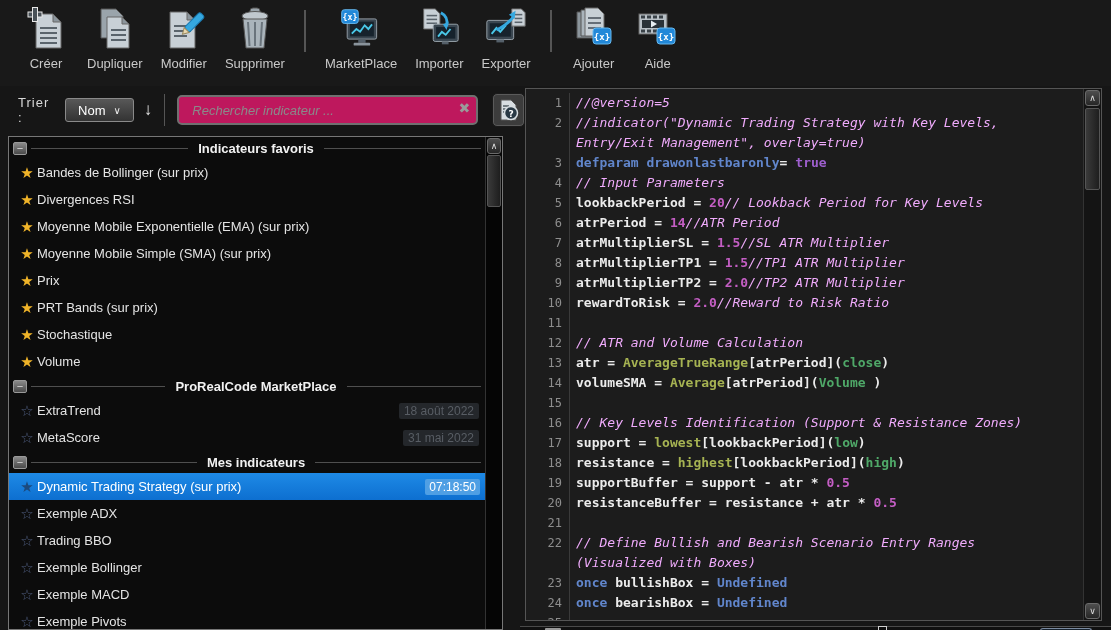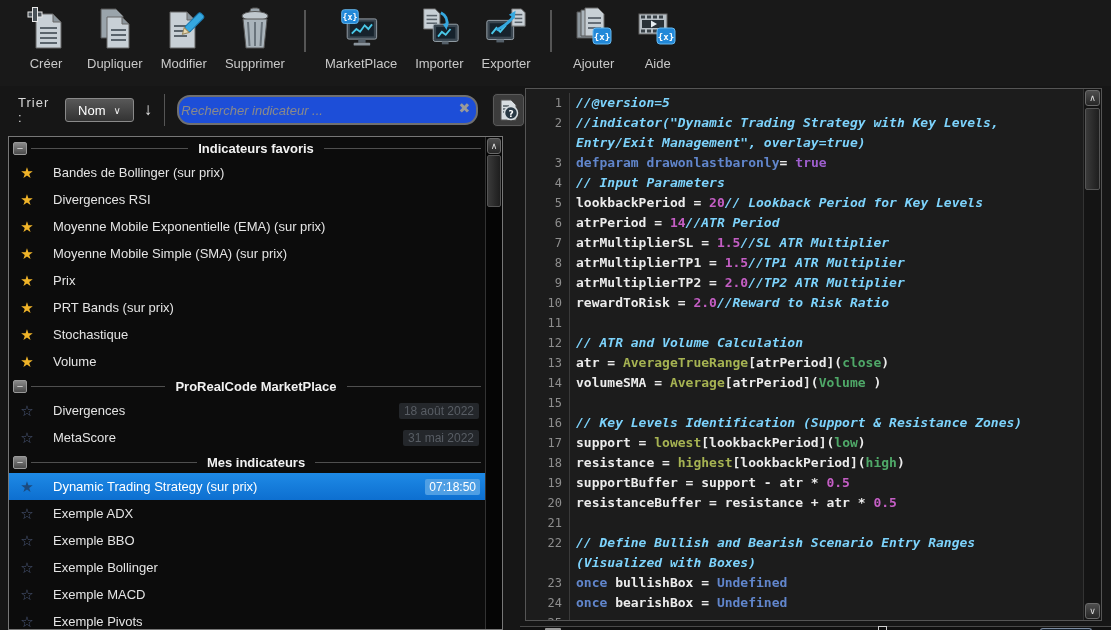--- a/index.html
+++ b/index.html
@@ -13,57 +13,57 @@
   .tsep { width:2px; height:42px; background:#555; margin:6px 10px 0 10px; }
 
   
   .filterbar { position:absolute; left:0; top:88px; width:525px; height:44px; display:flex; align-items:center; }
   .sort-label { color:#d8d8d8; font-size:13px; margin-left:18px; letter-spacing:1px; }
   .sort-select { margin-left:8px; height:24px; background:linear-gradient(#585858,#333); border:1px solid #8a8a8a; border-radius:3px; color:#fff; font-size:13px; display:flex; align-items:center; padding:0 12px; cursor:pointer; }
   .sort-select .chev { margin-left:8px; font-size:10px; color:#eee; }
   .sort-dir { color:#e8e8e8; font-size:17px; font-weight:bold; margin-left:10px; cursor:pointer; }
   .fsep { width:1px; height:32px; background:#555; margin:0 12px; }
   .searchwrap { position:relative; width:312px; height:30px; }
-  .searchwrap input { width:100%; height:100%; background:#1d4ed8; border:2px solid #707070; border-radius:13px; color:#bbb; font-size:13px; font-style:italic; padding:0 28px 0 2px; outline:none; }
+  .searchwrap input { width:100%; height:100%; background:#be185d; border:2px solid #707070; border-radius:5px; color:#bbb; font-size:13px; font-style:italic; padding:0 28px 0 13px; outline:none; }
   .searchwrap input::placeholder { color:#8a8a8a; font-style:italic; }
   .clearx { position:absolute; right:8px; top:6px; color:#9a9a9a; font-size:14px; cursor:pointer; line-height:1; }
   .helpbtn { width:34px; height:34px; margin-left:14px; background:#3c3c3c; border:1px solid #1a1a1a; border-radius:5px; display:flex; align-items:center; justify-content:center; cursor:pointer; box-shadow:inset 0 0 0 1px #5a5a5a; }
 
   
   .list-panel { position:absolute; left:8px; top:136px; width:495px; height:494px; background:#0c0c0c; border:1px solid #777; overflow:hidden; }
   .list-rows { position:absolute; left:0; top:0; right:17px; }
   .sec-header { display:flex; align-items:center; height:22px; padding:0 4px; }
   .collapse-box { width:14px; height:13px; background:linear-gradient(#8a8a8a,#4a4a4a); border:1px solid #999; border-radius:2px; color:#ddd; font-size:11px; line-height:10px; text-align:center; margin-right:4px; cursor:pointer; }
   .sec-line { flex:1; height:1px; background:#4f4f4f; }
   .sec-title { color:#f2f2f2; font-size:13px; font-weight:bold; margin:0 10px; white-space:nowrap; }
   .list-row { display:flex; align-items:center; height:27px; padding-left:8px; cursor:pointer; }
   .star { width:20px; font-size:15px; color:#f0b429; text-align:center; cursor:pointer; }
   .star.outline { color:#4e5c7e; }
-  .row-label { color:#e4e4e4; font-size:13px; margin-left:16px; white-space:nowrap; }
+  .row-label { color:#e4e4e4; font-size:13px; margin-left:0; white-space:nowrap; }
   .row-date { margin-left:auto; margin-right:6px; color:#585d64; background:#24272b; font-size:12px; padding:1px 5px; border-radius:2px; }
   .row-time { margin-left:auto; margin-right:5px; color:#fff; background:#4f9fe4; font-size:12px; padding:1px 4px; border-radius:2px; }
   .list-row.selected { background:linear-gradient(180deg,#1e8ae6,#0d6fd0); }
   .list-row.selected .row-label { color:#fff; }
   .list-row.selected .star { color:#1c4a7e; }
 
   
   .vscroll { position:absolute; top:0; right:0; bottom:0; background:#050505; border-left:1px solid #333; }
   .list-panel .vscroll { width:17px; }
   .sb-btn { position:absolute; left:1px; right:1px; height:16px; background:linear-gradient(#4e4e4e,#262626); border:1px solid #6a6a6a; border-radius:3px; color:#ddd; font-size:9px; text-align:center; line-height:14px; cursor:pointer; }
   .sb-btn.up { top:1px; }
   .sb-btn.down { bottom:1px; }
   .sb-thumb { position:absolute; left:1px; right:1px; background:linear-gradient(90deg,#3a3a3a,#1e1e1e); border:1px solid #555; border-radius:2px; cursor:grab; }
 
   
   .editor-panel { position:absolute; left:525px; top:88px; width:577px; height:533px; background:#1c1c1c; border:1px solid #555; overflow:hidden; }
   .code-area { position:absolute; left:0; top:0; right:18px; bottom:0; padding-top:4px; overflow:hidden; cursor:text; }
   .code-row { display:flex; height:20px; line-height:20px; font-family:"DejaVu Sans Mono",monospace; font-size:13px; white-space:pre; }
   .lnum { width:44px; text-align:right; padding-right:7px; color:#8e8e8e; font-size:12px; flex:none; border-right:1px solid #3a3a3a; }
   .lcode { padding-left:6px; font-weight:600; }
-  .tk-cm { color:#7dd3fc; font-style:italic; font-weight:700; }
+  .tk-cm { color:#f0abfc; font-style:italic; font-weight:400; }
   .tk-pl { color:#ececec; }
   .tk-kw { color:#6186cc; }
   .tk-bo { color:#9e5fce;margin-left:8px; }
   .tk-nu { color:#c45ec4; }
   .tk-fn { color:#a6b352; }
   .tk-co { color:#4fa868; }
   .editor-panel .vscroll { width:18px; background:#141414; }
 
   
   .bottom-strip { position:absolute; left:520px; top:626px; width:591px; height:4px; border-top:1px solid #4a4a4a; background:#101010; }
@@ -315,21 +315,21 @@
         <span class="row-label">Volume</span>
       </div>
       <div class="sec-header">
         <span class="collapse-box">−</span>
         <span class="sec-line"></span>
         <span class="sec-title">ProRealCode MarketPlace</span>
         <span class="sec-line"></span>
       </div>
       <div class="list-row">
         <span class="star outline">☆</span>
-        <span class="row-label">Divergences</span>
+        <span class="row-label">ExtraTrend</span>
         <span class="row-date">18 août 2022</span>
       </div>
       <div class="list-row">
         <span class="star outline">☆</span>
         <span class="row-label">MetaScore</span>
         <span class="row-date">31 mai 2022</span>
       </div>
       <div class="sec-header">
         <span class="collapse-box">−</span>
         <span class="sec-line"></span>
@@ -340,21 +340,21 @@
         <span class="star">★</span>
         <span class="row-label">Dynamic Trading Strategy (sur prix)</span>
         <span class="row-time">07:18:50</span>
       </div>
       <div class="list-row">
         <span class="star outline">☆</span>
         <span class="row-label">Exemple ADX</span>
       </div>
       <div class="list-row">
         <span class="star outline">☆</span>
-        <span class="row-label">Exemple BBO</span>
+        <span class="row-label">Trading BBO</span>
       </div>
       <div class="list-row">
         <span class="star outline">☆</span>
         <span class="row-label">Exemple Bollinger</span>
       </div>
       <div class="list-row">
         <span class="star outline">☆</span>
         <span class="row-label">Exemple MACD</span>
       </div>
       <div class="list-row">

